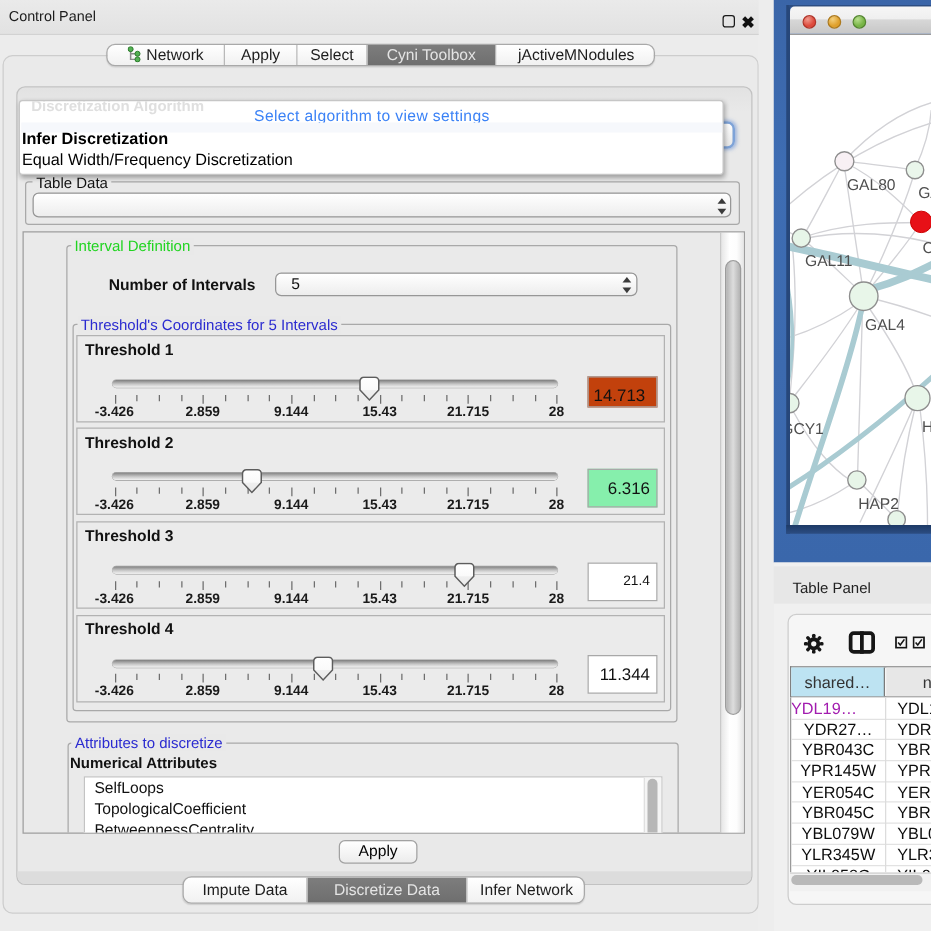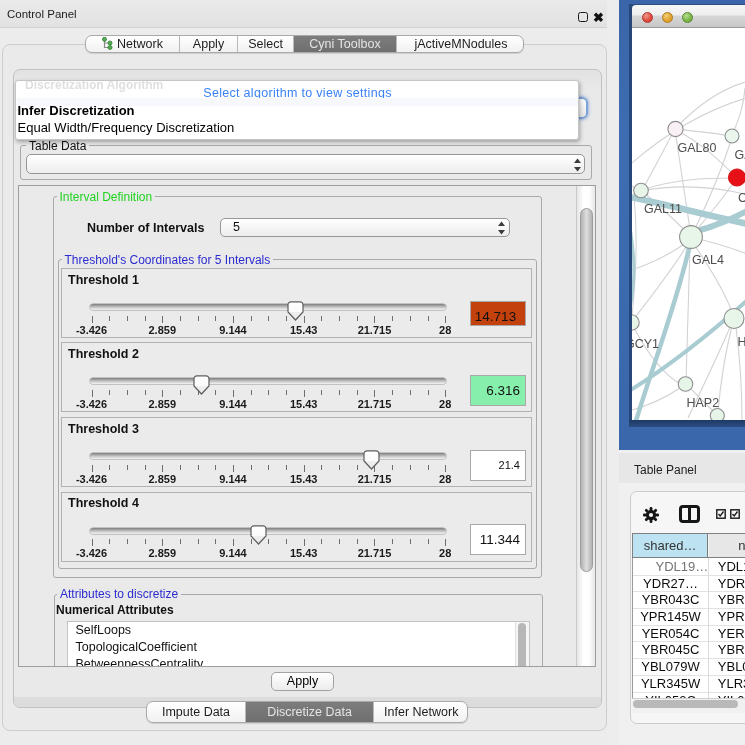--- a/index.html
+++ b/index.html
@@ -324,21 +324,21 @@
 <svg style="position:absolute;left:98.5px;top:17.30000000000001px;" width="10" height="10" viewBox="0 0 10 10">
       <rect x="0.8" y="0.8" width="8.4" height="8.4" fill="none" stroke="#161616" stroke-width="1.4"></rect>
       <path d="M2.5,5 L4.2,7 L7.5,2.5" fill="none" stroke="#161616" stroke-width="1.3"></path>
     </svg>
 <div style="position:absolute;left:0.7999999999999545px;top:41.80000000000001px;width:120px;height:25px;border:1px solid #808080;border-right:none;">
       <div style="position:absolute;left:0;top:0;width:75.5px;height:23px;background:#bde3f2;border-right:1px solid #7a7a7a;font-size:13px;color:#333;text-align:center;line-height:23px;">shared…</div>
       <div style="position:absolute;left:76.5px;top:0;width:44px;height:23px;background:#e7e7e7;font-size:13px;color:#333;padding-left:29px;line-height:23px;">n</div>
     </div>
 <div style="position:absolute;left:0.7999999999999545px;top:66.80000000000001px;width:120px;height:139.5px;background:#fff;border-left:1px solid #9a9a9a;overflow:hidden;">
 <div style="position:absolute;left:0;top:0.4px;width:120px;height:16.72px;border-bottom:1px solid #e2e2e2;">
-        <div style="position:absolute;left:0;top:0;width:75.5px;text-align:right;font-size:13px;color:#737373;line-height:16.7px;">YDL19…</div>
+        <div style="position:absolute;left:0;top:0;width:75.5px;text-align:left;font-size:13px;color:#a21caf;line-height:16.7px;">YDL19…</div>
         <div style="position:absolute;left:85px;top:0;font-size:13px;color:#0d0d0d;line-height:16.7px;white-space:nowrap;">YDL194W</div>
       </div>
 <div style="position:absolute;left:0;top:17.119999999999997px;width:120px;height:16.72px;border-bottom:1px solid #e2e2e2;">
         <div style="position:absolute;left:0;top:0;width:75.5px;text-align:center;font-size:13px;color:#0d0d0d;line-height:16.7px;">YDR27…</div>
         <div style="position:absolute;left:85px;top:0;font-size:13px;color:#0d0d0d;line-height:16.7px;white-space:nowrap;">YDR277C</div>
       </div>
 <div style="position:absolute;left:0;top:33.839999999999996px;width:120px;height:16.72px;border-bottom:1px solid #e2e2e2;">
         <div style="position:absolute;left:0;top:0;width:75.5px;text-align:center;font-size:13px;color:#0d0d0d;line-height:16.7px;">YBR043C</div>
         <div style="position:absolute;left:85px;top:0;font-size:13px;color:#0d0d0d;line-height:16.7px;white-space:nowrap;">YBR043C</div>
       </div>

